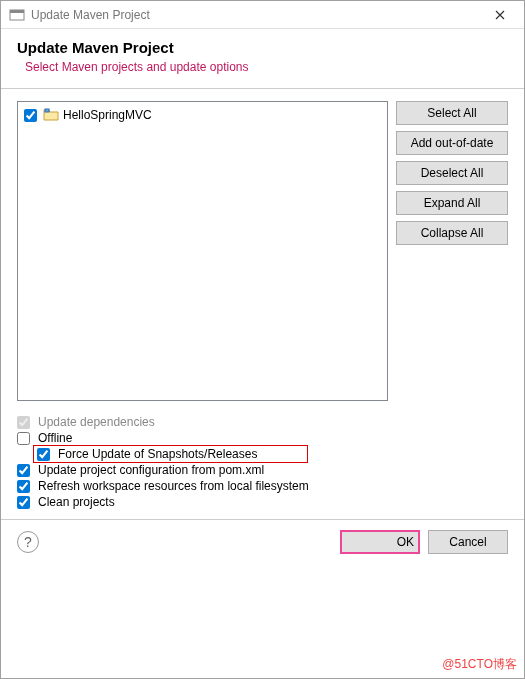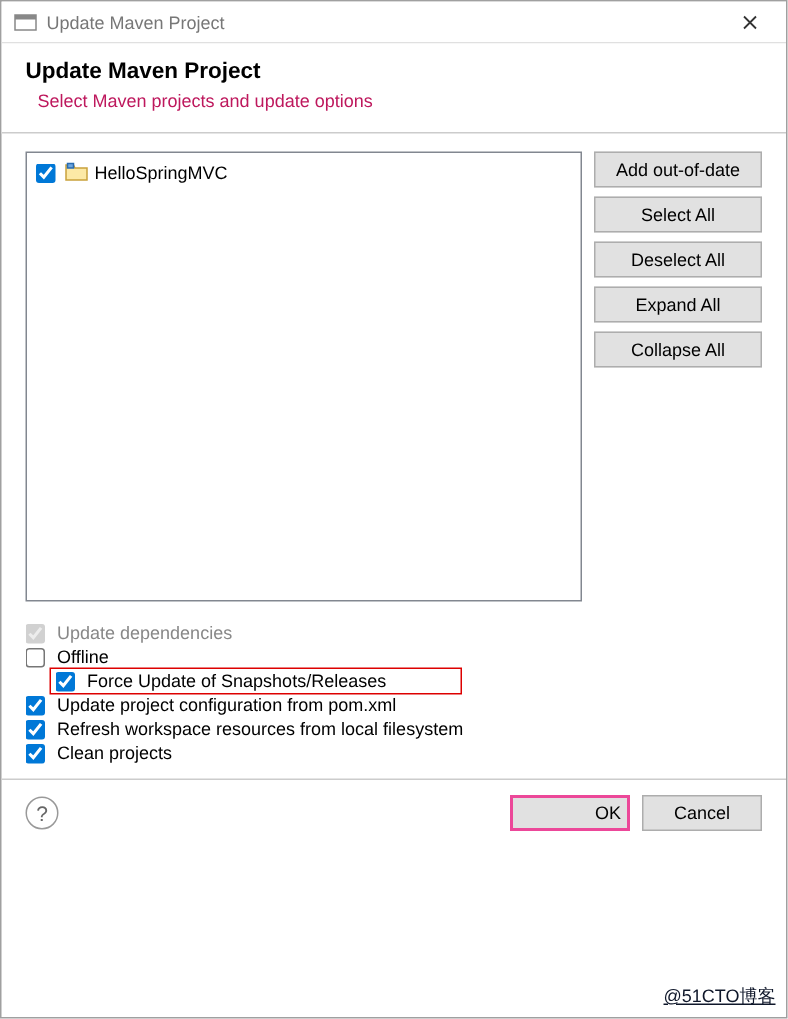--- a/index.html
+++ b/index.html
@@ -126,24 +126,23 @@
     display: flex; align-items: center; justify-content: center;
     color: #666;
     font-size: 14px;
   }
   .footer-spacer { flex: 1; }
   .footer .win-btn { width: 80px; margin-left: 8px; }
   .footer .win-btn.primary { border: 2px solid #ec4899; text-align: right; }
   .watermark {
     position: absolute;
     right: 8px; bottom: 6px;
-    color: #0f172a;
+    color: #ef4444;
     font-size: 12px;
     pointer-events: none;
-    text-decoration: underline;
   }
 </style>
 </head>
 <body>
 
 <div class="titlebar">
   <span class="titlebar-icon">
     <svg viewBox="0 0 16 16">
         <rect x="1" y="3" width="14" height="10" fill="none" stroke="#888" stroke-width="1"></rect>
         <rect x="1" y="3" width="14" height="3" fill="#888"></rect>
@@ -170,22 +169,22 @@
         <span class="proj-icon">
           <svg viewBox="0 0 16 16">
               <path d="M1 3 h5 l1 2 h8 v8 h-14 z" fill="#fce9a6" stroke="#c9a13b"></path>
               <rect x="2" y="2" width="4" height="3" fill="#6ea7e0" stroke="#2a6bb0"></rect>
             </svg>
         </span>
         <span>HelloSpringMVC</span>
       </div>
     </div>
     <div class="side-buttons">
+      <button class="win-btn">Select All</button>
       <button class="win-btn">Add out-of-date</button>
-      <button class="win-btn">Select All</button>
       <button class="win-btn">Deselect All</button>
       <button class="win-btn">Expand All</button>
       <button class="win-btn">Collapse All</button>
     </div>
   </div>
 </div>
 
 <div class="options">
   <label class="option-row disabled">
     <input type="checkbox" checked="" disabled="" style="">

